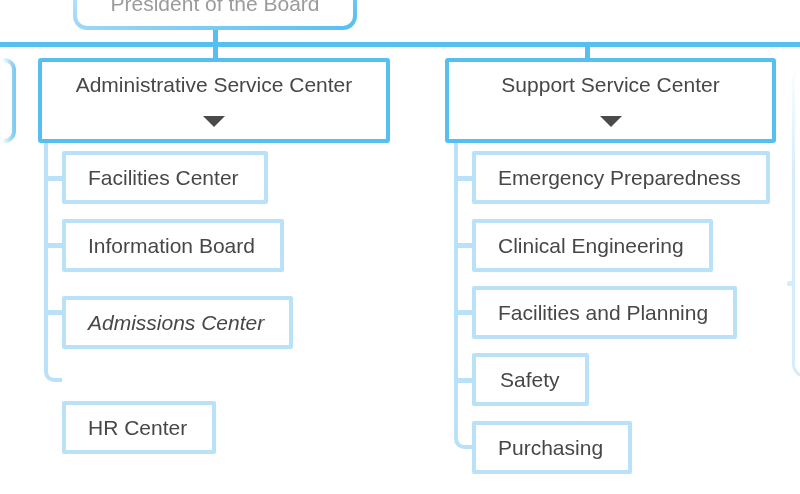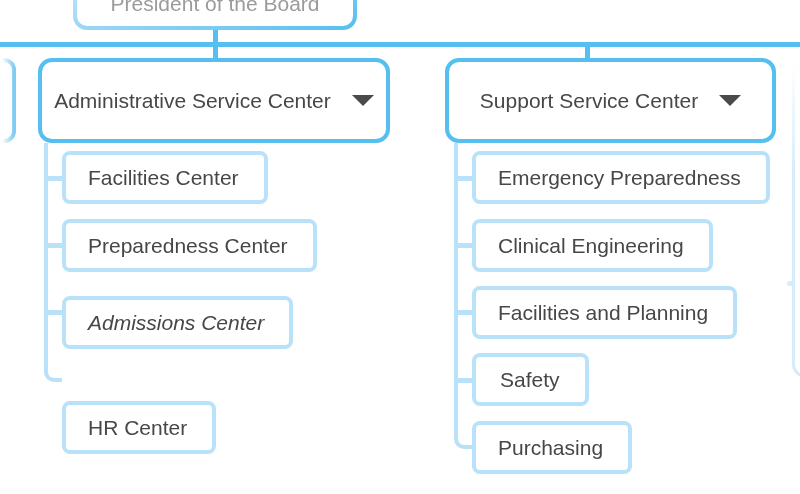--- a/index.html
+++ b/index.html
@@ -31,32 +31,32 @@
     border-left:4.5px solid var(--c-light);
     border-bottom:4.5px solid var(--c-light);
     border-bottom-left-radius:10px;
   }
   .stub{
     position:absolute;height:4.5px;background:var(--c-light);
   }
   
   .node{
     position:absolute;box-sizing:border-box;
-    background:#fff;border-radius:8px;
+    background:#fff;border-radius:2px;
     color:var(--c-text);font-size:21px;line-height:1;
     white-space:nowrap;
   }
   .child{
     height:53px;border:4px solid var(--c-light);
     display:flex;align-items:center;
     padding:0 25px 0 22px;
   }
   .parent{
-    height:85px;border:4px solid var(--c-main);border-radius:14px;
-    display:flex;flex-direction:row;align-items:center;justify-content:center;
+    height:85px;border:4px solid var(--c-main);border-radius:3px;
+    display:flex;flex-direction:column;align-items:center;justify-content:center;
     gap:21px;
   }
   .chevron{
     width:0;height:0;
     border-left:11px solid transparent;
     border-right:11px solid transparent;
     border-top:11px solid var(--c-chevron);
     cursor:pointer;
   }
   
@@ -118,21 +118,21 @@
 
   <div class="node parent" style="left:38px;top:58px;width:352px;">
     <span>Administrative Service Center</span>
     <span class="chevron"></span>
   </div>
 
   <div class="node child" style="left:62px;top:151px;">
     <span>Facilities Center</span>
   </div>
   <div class="node child" style="left:62px;top:219px;">
-    <span>Preparedness Center</span>
+    <span>Information Board</span>
   </div>
   <div class="node child" style="left:62px;top:296px;font-style:italic;">
     <span>Admissions Center</span>
   </div>
   <div class="node child" style="left:62px;top:353px;margin-top:48px;">
     <span>HR Center</span>
   </div>
 
   <div class="rail" style="left:454px;top:143px;width:18px;height:306px;"></div>
   <div class="stub" style="left:454px;top:176px;width:18px;"></div>

